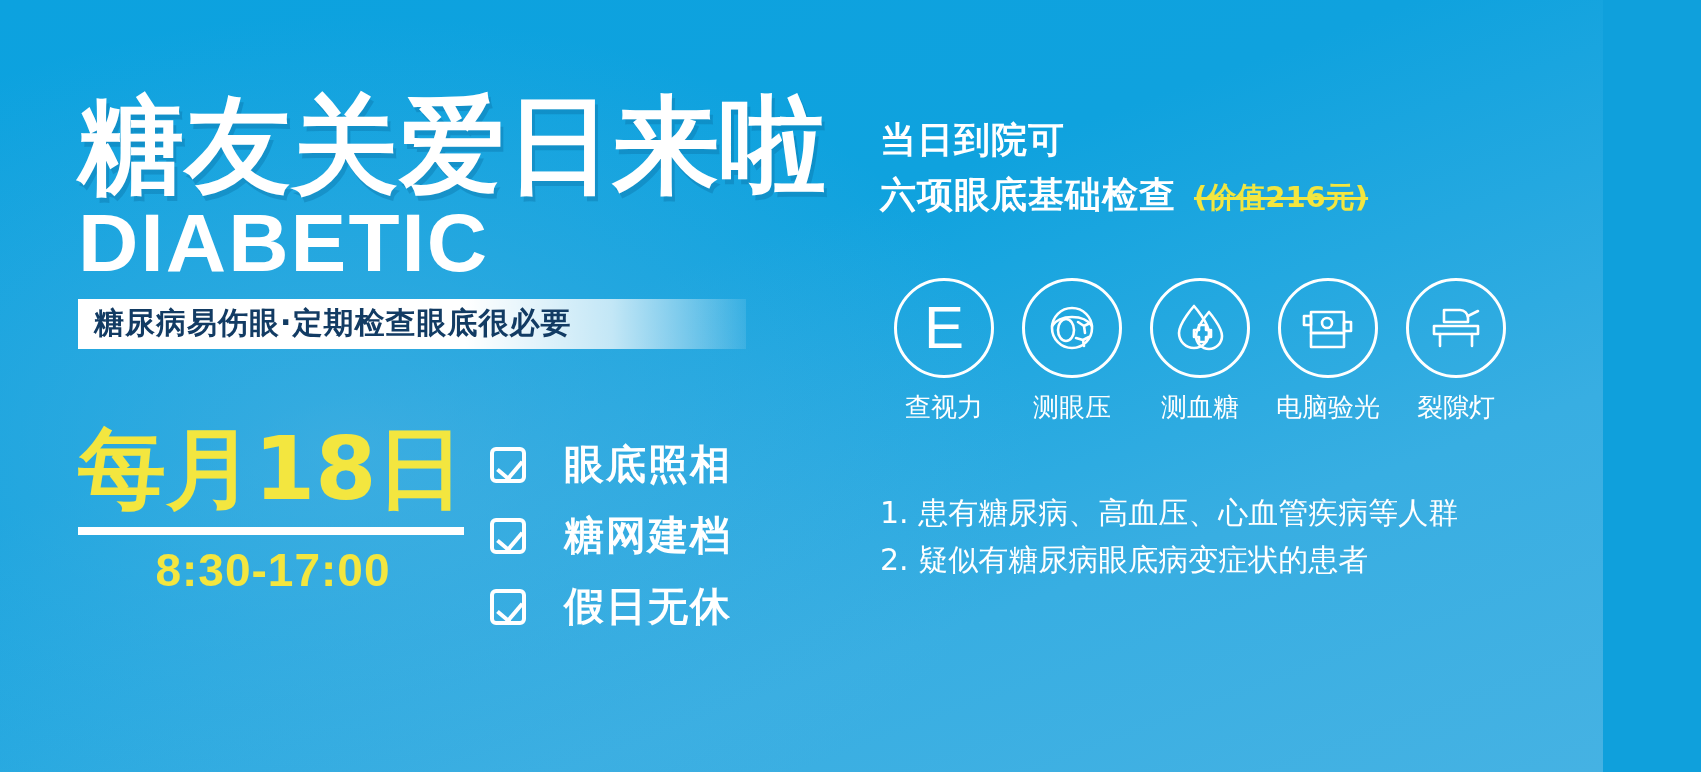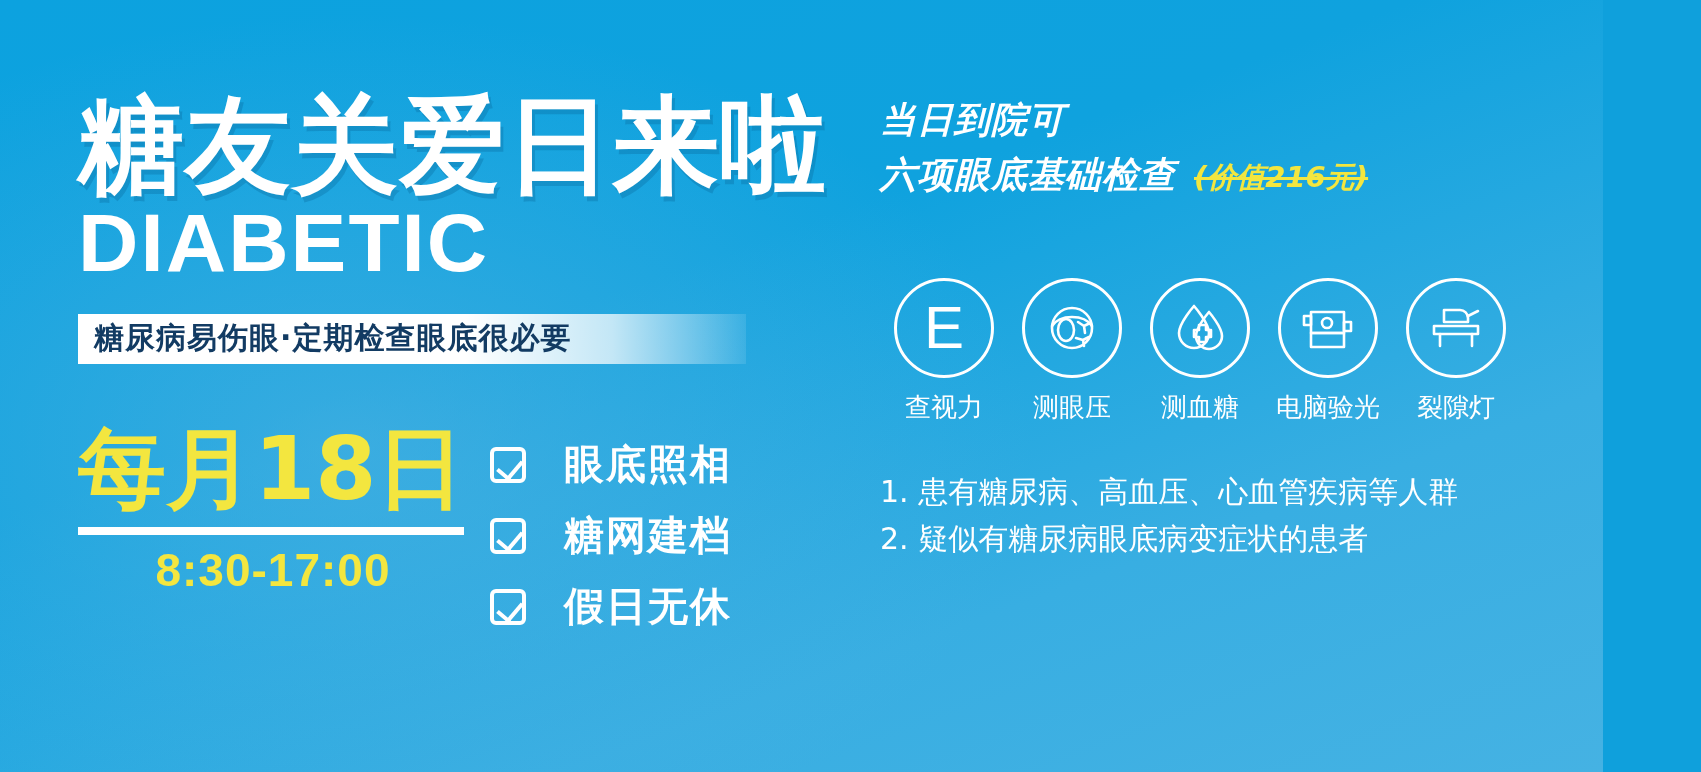--- a/index.html
+++ b/index.html
@@ -37,21 +37,21 @@
     line-height:0.96;
     font-weight:900;
     color:#ffffff;
     letter-spacing:2px;
     font-family:"Liberation Sans","DejaVu Sans",sans-serif;
     transform:scaleX(1.02);
     transform-origin:left center;
   }
 
   .subtitle-bar {
-    margin-top:31px;
+    margin-top:16px;
     width:668px;
     height:50px;
     display:flex;
     align-items:center;
     background:linear-gradient(90deg,#ffffff 0%,#ffffff 58%,rgba(255,255,255,0.72) 80%,rgba(255,255,255,0.10) 100%);
   }
   .subtitle-text {
     padding-left:16px;
     font-size:30px;
     font-weight:bold;
@@ -116,21 +116,21 @@
   .check-label {
     font-size:40px;
     font-weight:bold;
     color:#ffffff;
     letter-spacing:2px;
     white-space:nowrap;
     font-family:"DejaVu Sans","Liberation Sans",sans-serif;
   }
 
   
-  .right-col { position:absolute; left:880px; top:96px; width:760px;font-style:italic; }
+  .right-col { position:absolute; left:880px; top:116px; width:760px; }
 
   .promo-line1 { display:flex; align-items:baseline; white-space:nowrap; }
   .promo-sm {
     font-size:36px; font-weight:bold; color:#ffffff; letter-spacing:1px;
     font-family:"DejaVu Sans","Liberation Sans",sans-serif;
   }
   .promo-lg {
     margin-left:12px;
     font-size:50px; font-weight:900; color:#ffffff; letter-spacing:2px;
     font-family:"DejaVu Sans","Liberation Sans",sans-serif;
@@ -165,21 +165,21 @@
     font-size:26px;
     color:#ffffff;
     white-space:nowrap;
     font-family:"DejaVu Sans","Liberation Sans",sans-serif;
   }
   .eletter {
     font-size:60px; color:#ffffff; font-weight:300; line-height:1;
     font-family:"Liberation Sans","DejaVu Sans",sans-serif;
   }
 
-  .notes { position:absolute; left:880px; top:469px; width:720px; }
+  .notes { position:absolute; left:880px; top:490px; width:720px; }
   .note-line {
     font-size:30px;
     color:#ffffff;
     line-height:1.55;
     white-space:nowrap;
     font-family:"DejaVu Sans","Liberation Sans",sans-serif;
   }
 </style>
 </head>
 <body>

